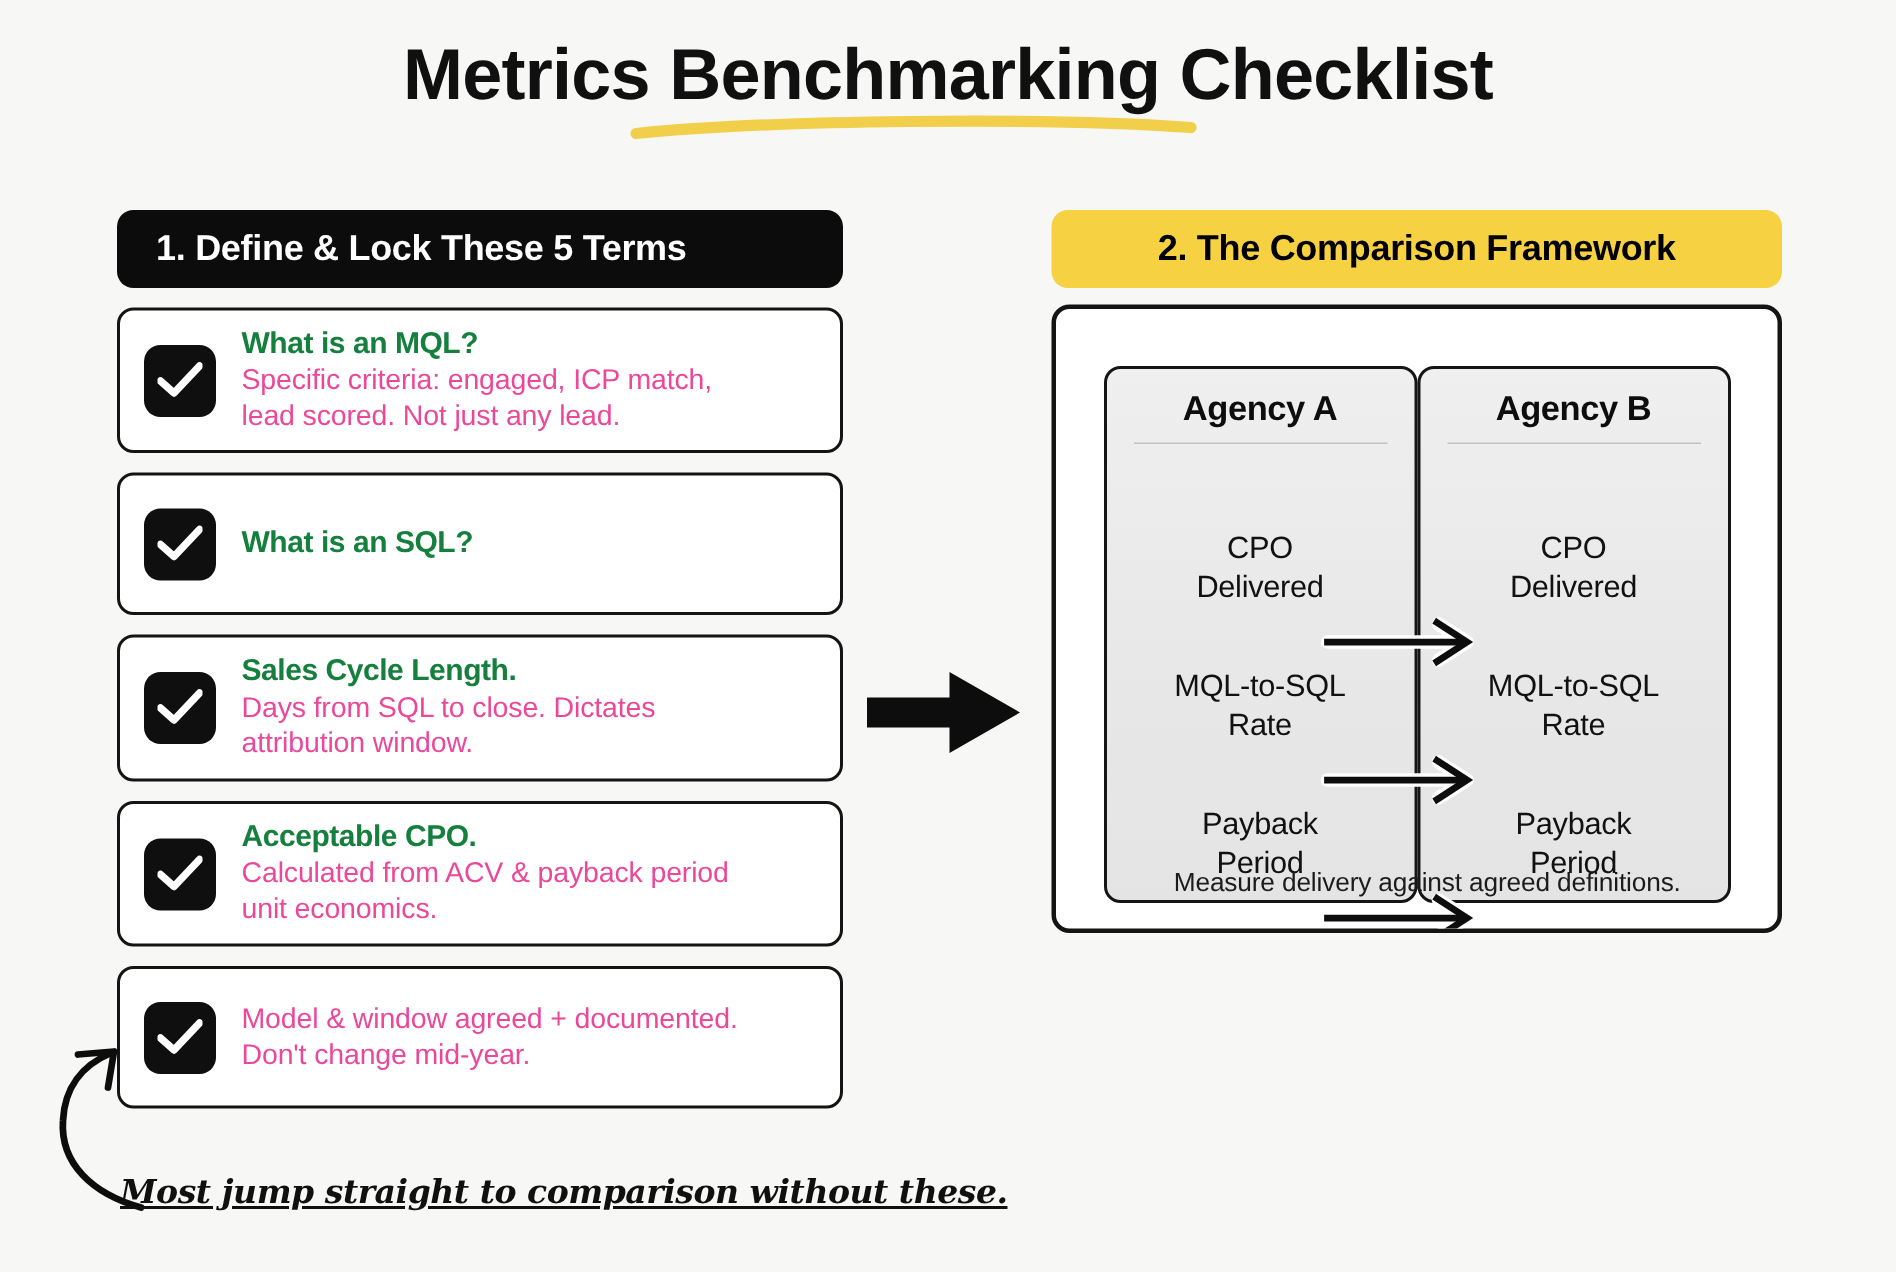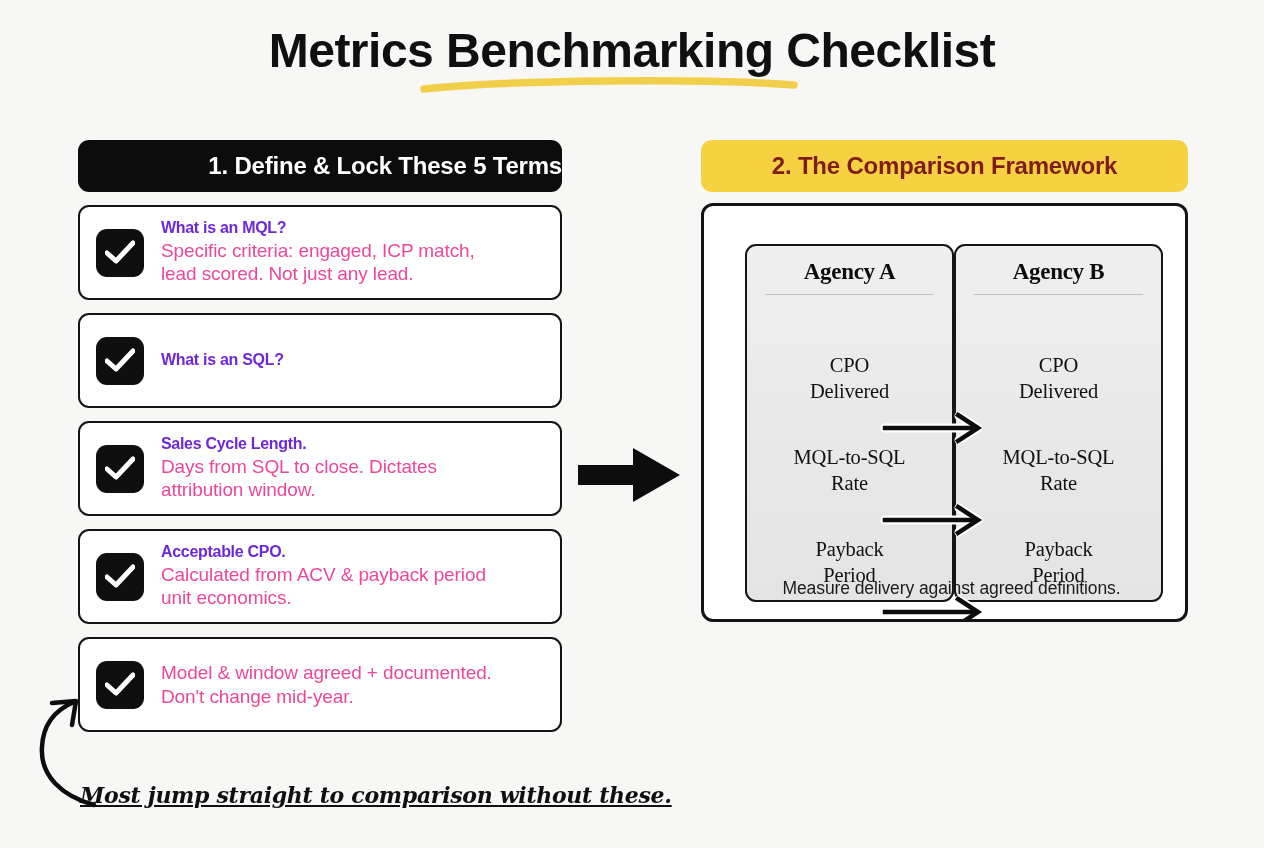--- a/index.html
+++ b/index.html
@@ -51,21 +51,20 @@
   .section-header {
     height: 52px;
     border-radius: 11px;
     display: flex;
     align-items: center;
     padding-left: 26px;
     box-sizing: border-box;
     font-size: 24px;
     font-weight: bold;
     letter-spacing: -0.2px;
-    justify-content: flex-end;
   }
   .section-header.dark {
     background: #0c0c0c;
     color: #ffffff;
   }
 
   .check-card {
     margin-top: 13px;
     border: 2.5px solid #141414;
     border-radius: 11px;
@@ -88,23 +87,23 @@
   .checkbox svg {
     position: absolute;
     left: 9px;
     top: 11px;
   }
   .card-text {
     flex: 1 1 auto;
     min-width: 0;
   }
   .card-title {
-    font-size: 16px;
-    font-weight: bold;
-    color: #6d28d9;
+    font-size: 20px;
+    font-weight: bold;
+    color: #15803d;
     letter-spacing: -0.3px;
     line-height: 1.12;
     margin-bottom: 2px;
   }
   .card-desc {
     font-size: 19px;
     color: #ec4899;
     line-height: 1.24;
     letter-spacing: -0.1px;
     white-space: pre-line;
@@ -121,42 +120,41 @@
 
   
   .right-col {
     position: absolute;
     left: 701px;
     top: 140px;
     width: 487px;
   }
   .section-header.yellow {
     background: #f6d243;
-    color: #7f1d1d;
+    color: #000000;
     justify-content: center;
     padding-left: 0;
   }
   .framework-box {
     margin-top: 11px;
     border: 3px solid #141414;
     border-radius: 12px;
     background: #ffffff;
     box-sizing: border-box;
     height: 419px;
     position: relative;
     padding: 0;
   }
   .agency-row {
     position: absolute;
     left: 22px;
     right: 22px;
     top: 38px;
     display: flex;
-    justify-content: flex-end;
-    font-family: Liberation Serif, serif;
+    justify-content: center;
   }
   .agency-panel {
     width: 209px;
     box-sizing: border-box;
     border: 2.5px solid #151515;
     border-radius: 11px;
     background: linear-gradient(180deg, #efefef 0%, #e8e8e8 55%, #e4e4e4 100%);
     height: 358px;
     padding: 13px 10px 0 10px;
     text-align: center;

